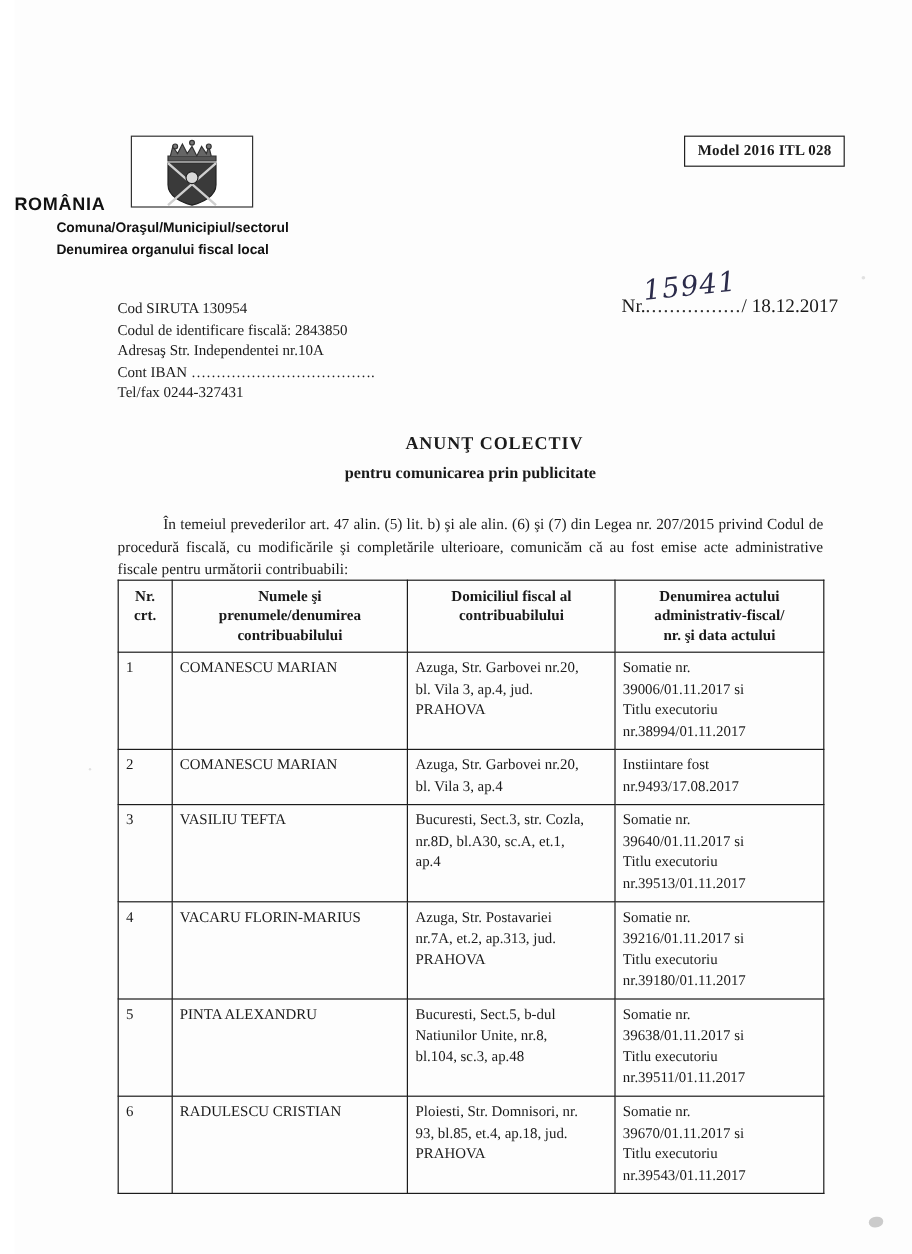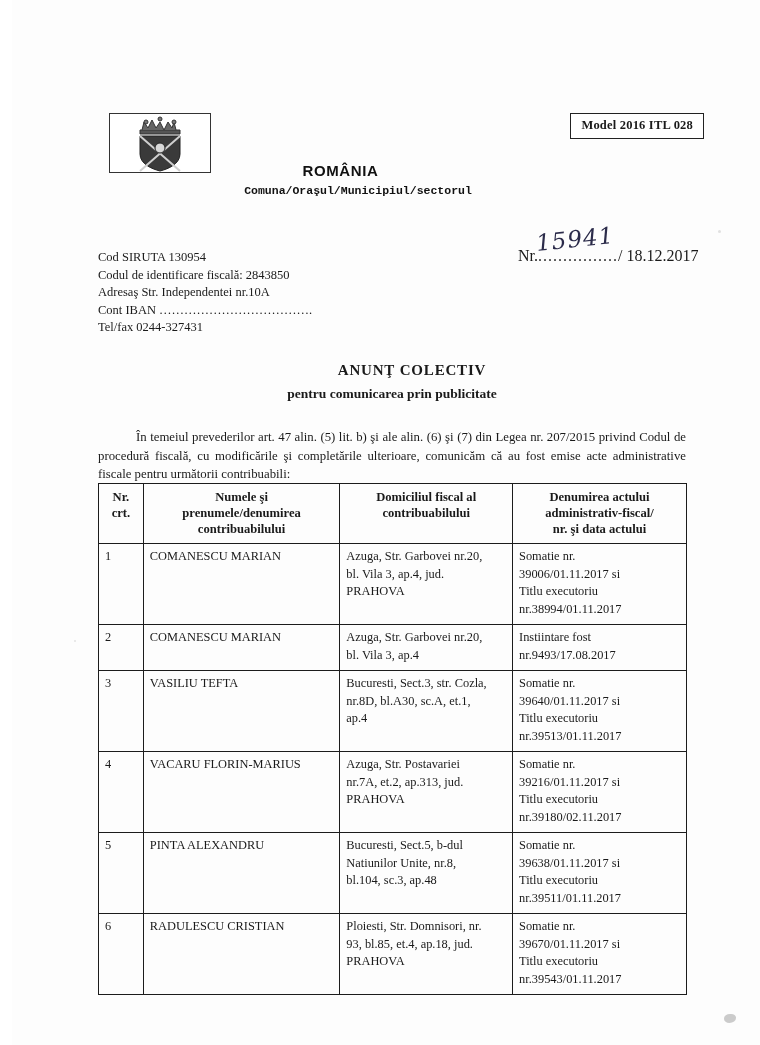--- a/index.html
+++ b/index.html
@@ -46,31 +46,30 @@
     background: #fff;
     overflow: hidden;
   }
   .crest svg { display: block; }
 
   .header-center {
     position: absolute;
     left: 0;
     top: 162px;
     width: 657px;
-    text-align: center;
   }
   .country {
     font-family: "Liberation Sans", sans-serif;
     font-weight: bold;
     font-size: 15px;
     letter-spacing: 0.6px;
     color: #111;
   }
   .org-line {
-    font-family: Liberation Mono, monospace;
+    font-family: Liberation Sans, sans-serif;
     font-weight: bold;
     font-size: 11.5px;
     color: #111;
     margin-top: 4px;
     line-height: 15px;
     padding-left: 35px;
   }
 
   .left-block {
     position: absolute;
@@ -206,20 +205,21 @@
         <path d="M30 22 h40 v18 c0 10 -12 15 -20 17 c-8 -2 -20 -7 -20 -17 z" fill="#3a3a3a" stroke="#222"></path>
         <path d="M30 22 l40 35 M70 22 l-40 35" stroke="#cfcfcf" stroke-width="2"></path>
         <circle cx="50" cy="34" r="5" fill="#d8d8d8" stroke="#222"></circle>
       </g>
     </svg>
   </div>
 
   <div class="header-center">
     <div class="country">ROMÂNIA</div>
     <div class="org-line">Comuna/Oraşul/Municipiul/sectorul</div>
+    <div class="org-line">Denumirea organului fiscal local</div>
   </div>
 
   <div class="left-block">
     <div>Cod SIRUTA 130954</div>
     <div>Codul de identificare fiscală: 2843850</div>
     <div>Adresaş Str. Independentei nr.10A</div>
     <div>Cont IBAN ……………………………….</div>
     <div>Tel/fax 0244-327431</div>
   </div>
 
@@ -310,21 +310,21 @@
         <td class="col-name">VACARU FLORIN-MARIUS</td>
         <td class="col-dom cell-lines">
           <div>Azuga, Str. Postavariei</div>
           <div>nr.7A, et.2, ap.313, jud.</div>
           <div>PRAHOVA</div>
         </td>
         <td class="col-act cell-lines">
           <div>Somatie nr.</div>
           <div>39216/01.11.2017 si</div>
           <div>Titlu executoriu</div>
-          <div>nr.39180/02.11.2017</div>
+          <div>nr.39180/01.11.2017</div>
         </td>
       </tr>
 
       <tr>
         <td class="col-nr">5</td>
         <td class="col-name">PINTA ALEXANDRU</td>
         <td class="col-dom cell-lines">
           <div>Bucuresti, Sect.5, b-dul</div>
           <div>Natiunilor Unite, nr.8,</div>
           <div>bl.104, sc.3, ap.48</div>

